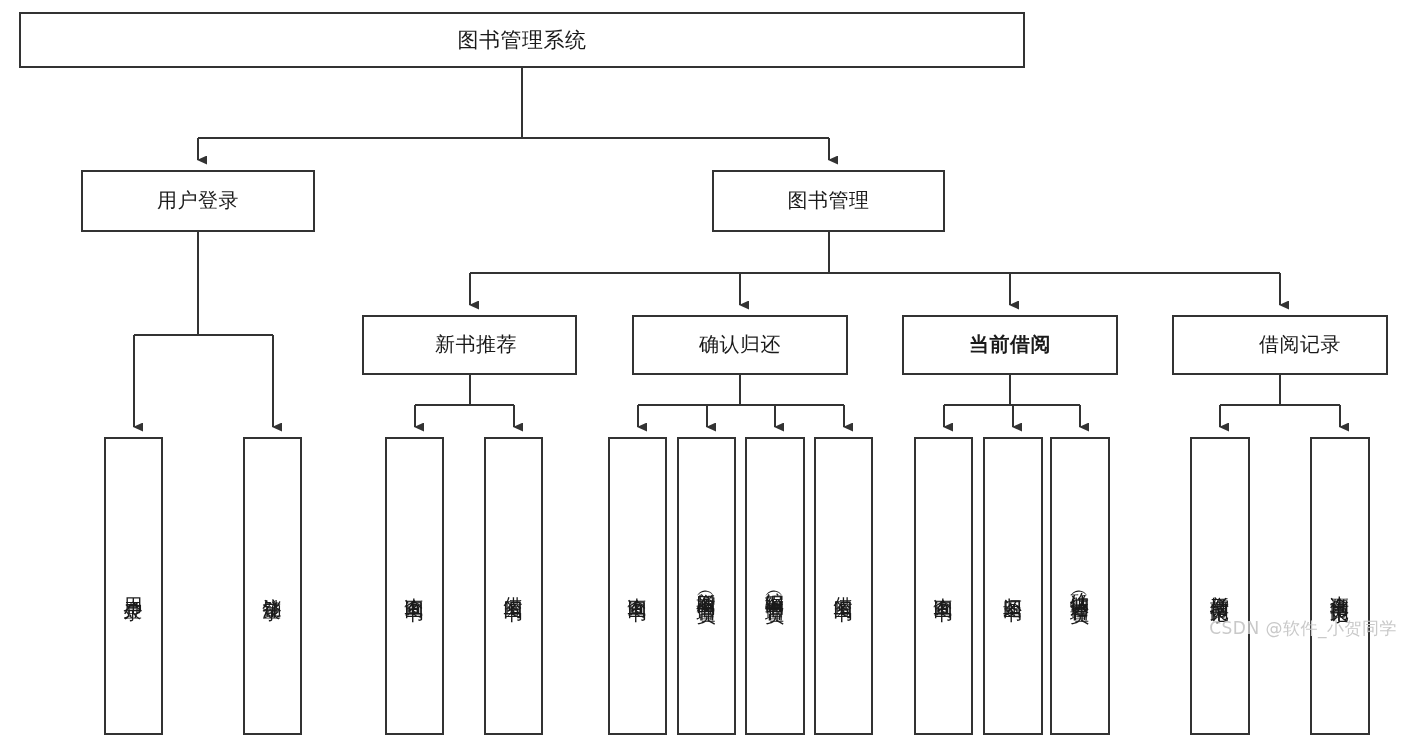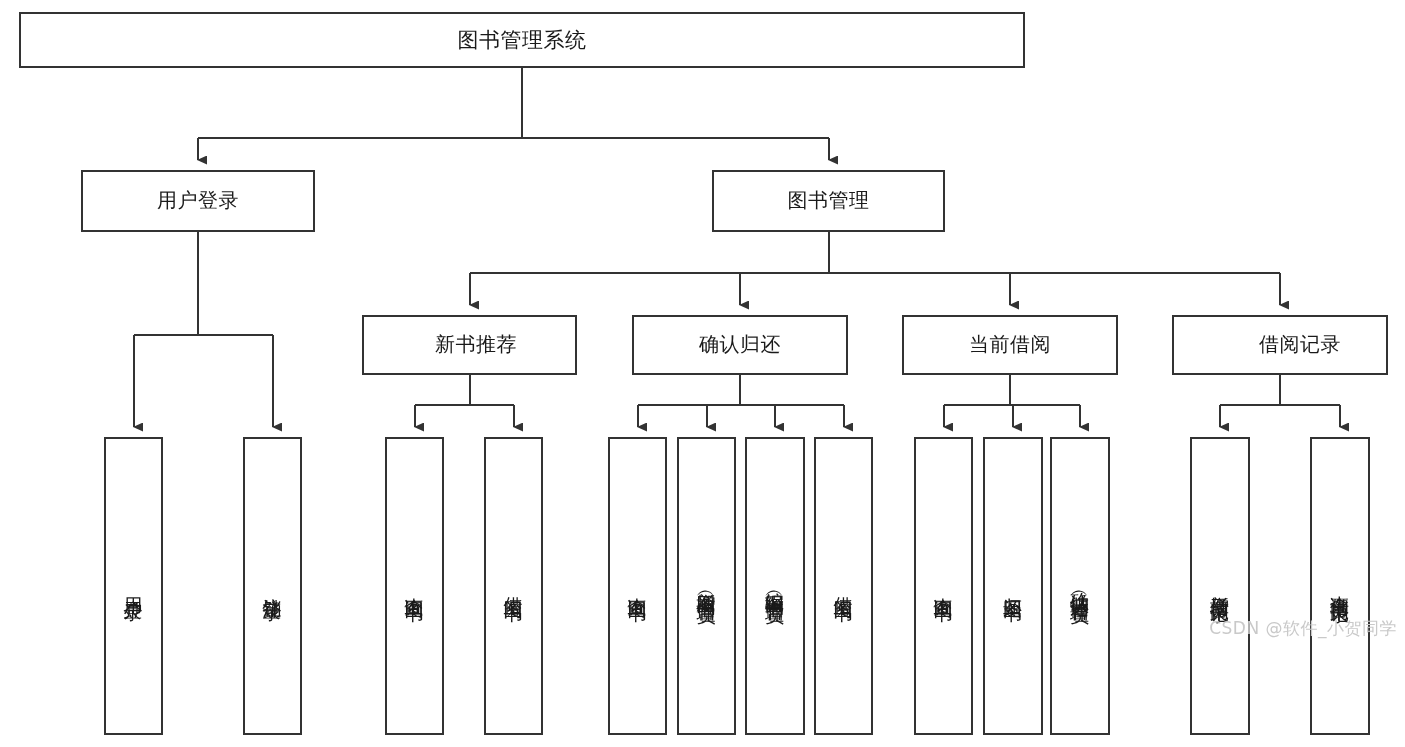--- a/index.html
+++ b/index.html
@@ -135,21 +135,21 @@
       </div>
       <div class="node lvl2" style="left: 712px; top: 170px; width: 233px; height: 62px;">
         <span class="label">图书管理</span>
       </div>
       <div class="node lvl3" style="left: 362px; top: 315px; width: 215px; height: 60px; padding-left: 13px;">
         <span class="label">新书推荐</span>
       </div>
       <div class="node lvl3" style="left: 632px; top: 315px; width: 216px; height: 60px;">
         <span class="label">确认归还</span>
       </div>
-      <div class="node lvl3" style="left: 902px; top: 315px; width: 216px; height: 60px;">
+      <div class="node lvl3" style="left: 902px; top: 315px; width: 216px; height: 60px; font-weight: bold;">
         <span class="label">当前借阅</span>
       </div>
       <div class="node lvl3" style="left: 1172px; top: 315px; width: 216px; height: 60px; padding-left: 40px;">
         <span class="label">借阅记录</span>
       </div>
       <div class="node leaf" style="left: 104px; top: 437px; width: 59px; height: 298px;">
         <span class="label">用户登录</span>
       </div>
       <div class="node leaf" style="left: 243px; top: 437px; width: 59px; height: 298px;">
         <span class="label">注销登录</span>

